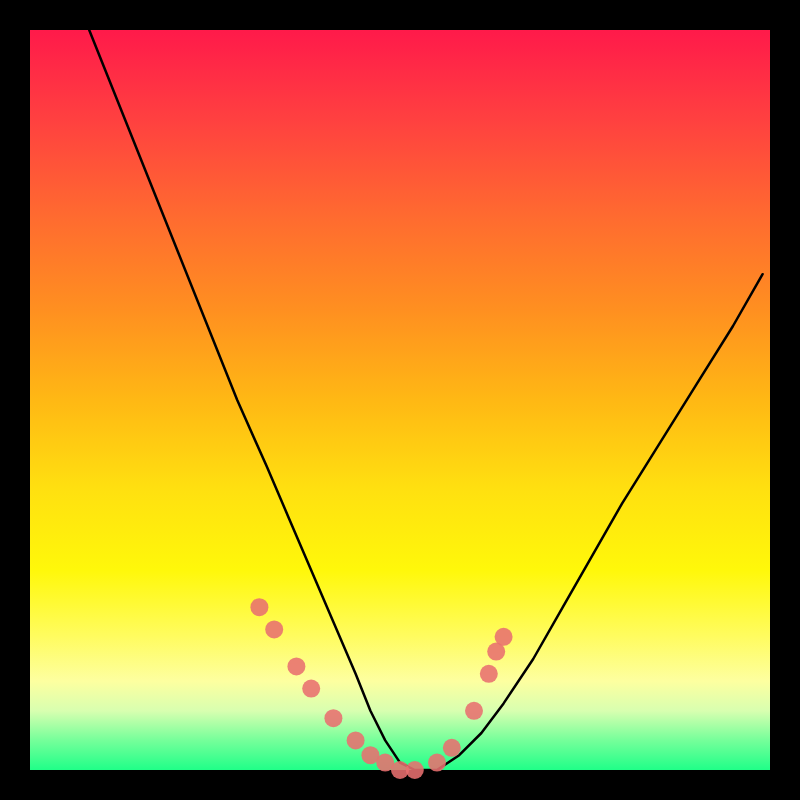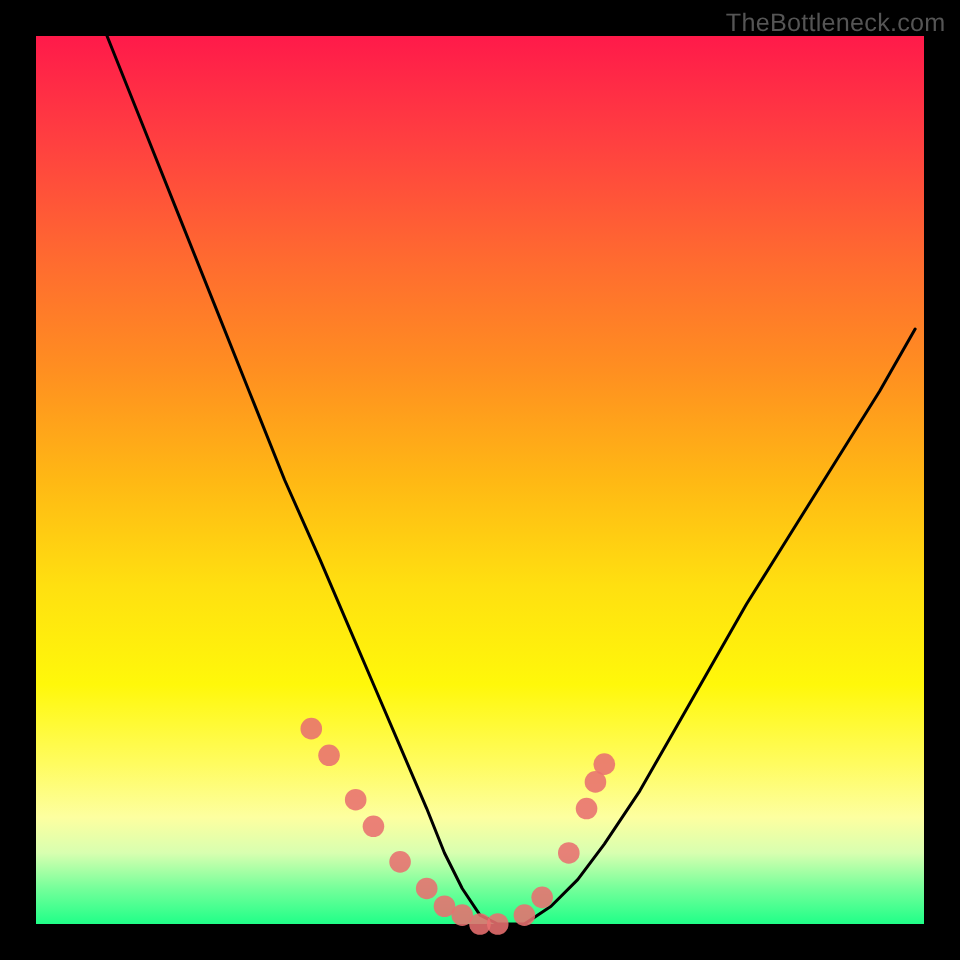--- a/index.html
+++ b/index.html
@@ -83,15 +83,14 @@
           <circle cx="421.8" cy="717.8" r="9" fill="#e87070" fill-opacity="0.88"></circle>
           <circle cx="444.0" cy="680.8" r="9" fill="#e87070" fill-opacity="0.88"></circle>
           <circle cx="458.8" cy="643.8" r="9" fill="#e87070" fill-opacity="0.88"></circle>
           <circle cx="466.2" cy="621.6" r="9" fill="#e87070" fill-opacity="0.88"></circle>
           <circle cx="473.6" cy="606.8" r="9" fill="#e87070" fill-opacity="0.88"></circle>
         </g>
     </svg>
 
   </div>
 
-  <div class="watermark">TheBottleneck.com</div>
 
 </div>
 
 </body></html>

